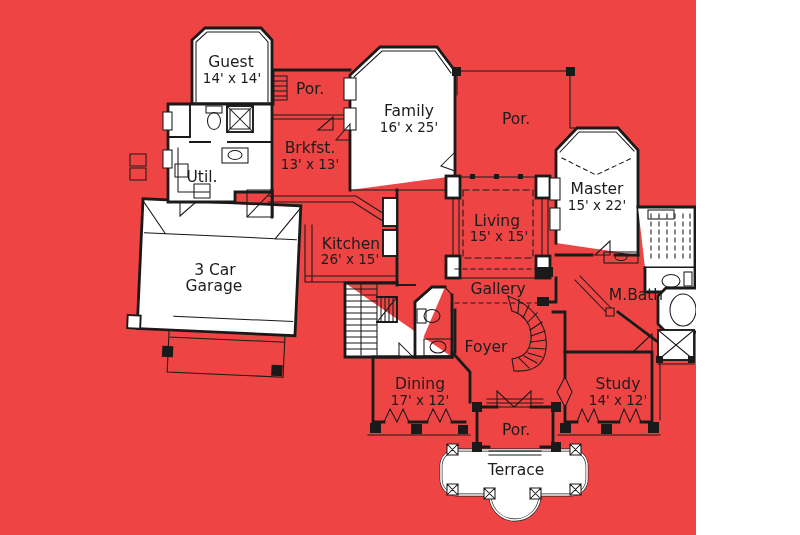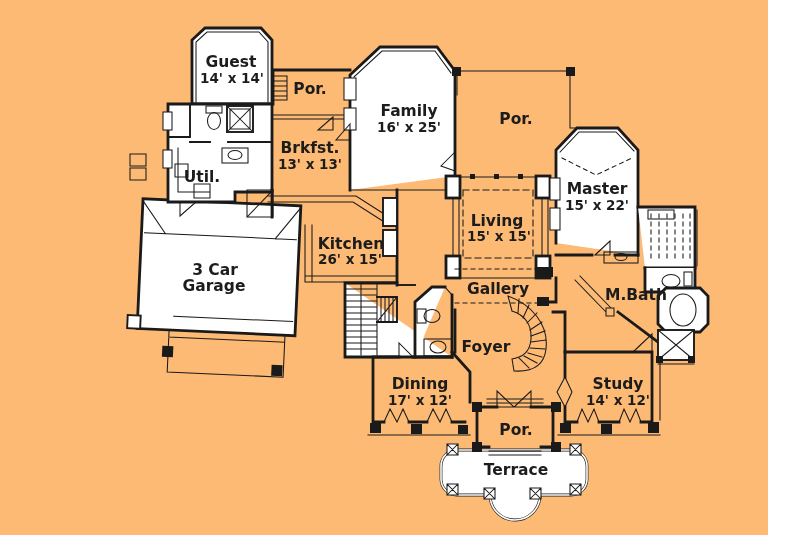--- a/index.html
+++ b/index.html
@@ -1,17 +1,17 @@
 <!DOCTYPE html>
 <html><head>
 <meta charset="utf-8">
 <style>
   html,body{margin:0;padding:0;background:#ffffff;}
-  #stage{position:relative;width:768px;height:535px;background:#fdba74;overflow:hidden;
-         font-family:"DejaVu Sans",sans-serif;font-weight:bold;}
+  #stage{position:relative;width:696px;height:535px;background:#ef4444;overflow:hidden;
+         font-family:"DejaVu Sans",sans-serif;}
   svg{display:block}
   path,rect,ellipse,line,polyline{fill:none;stroke:#1a1a1a;stroke-linecap:square;}
   .w3{stroke-width:2.8;}          
   .w2{stroke-width:1.9;}          
   .w1{stroke-width:1.05;}         
   .dash{stroke-width:1.05;stroke-dasharray:6 4;}
   .dash2{stroke-width:1.05;stroke-dasharray:4 4;}
   .fillw{fill:#ffffff;}
   .fillb{fill:#1a1a1a;stroke:none;}
   .wover{stroke:#ffffff;stroke-width:1.6;}

